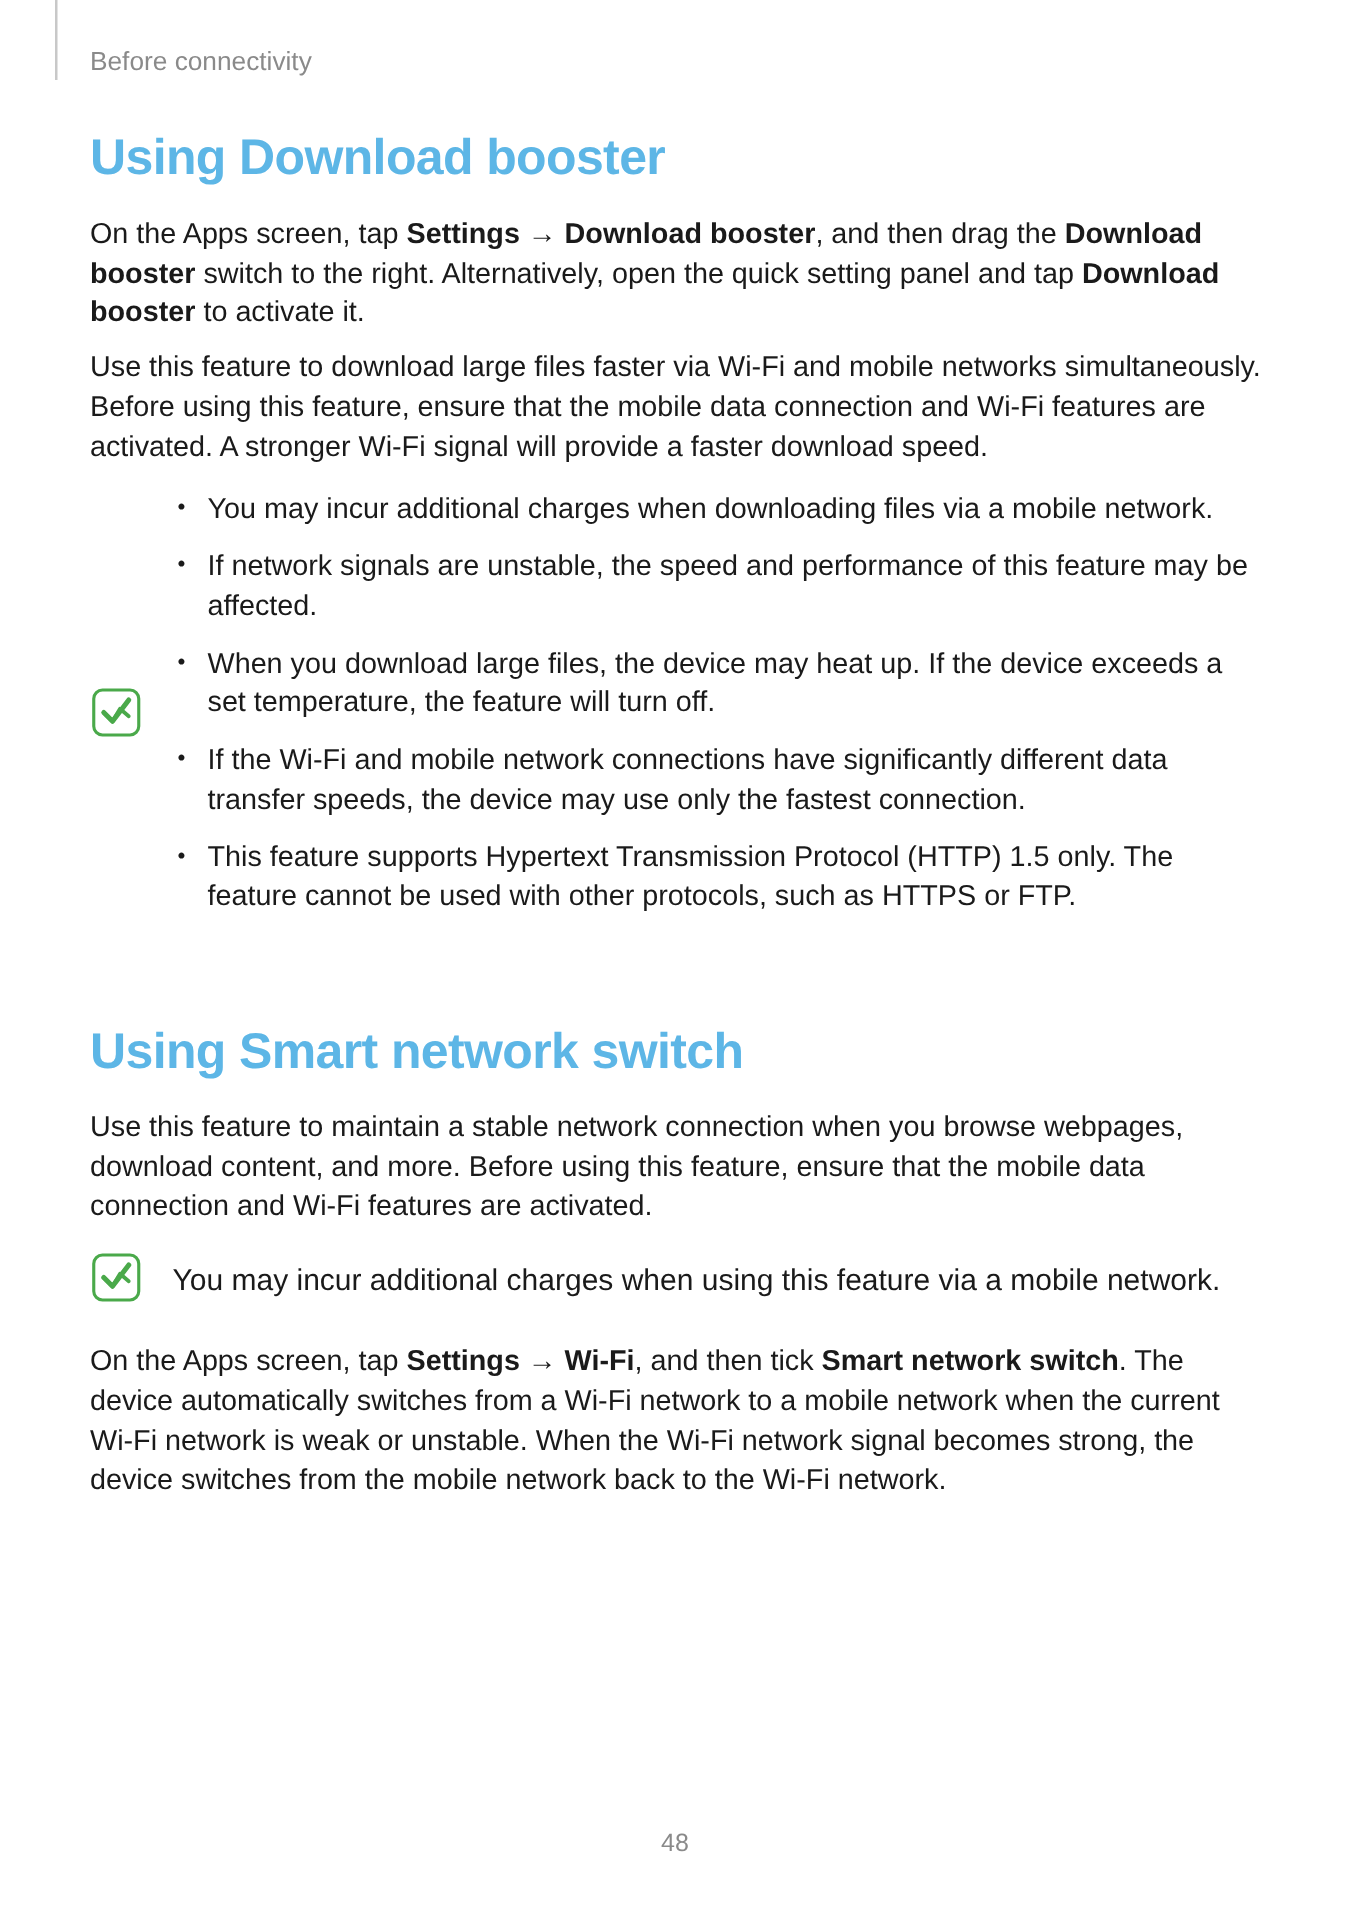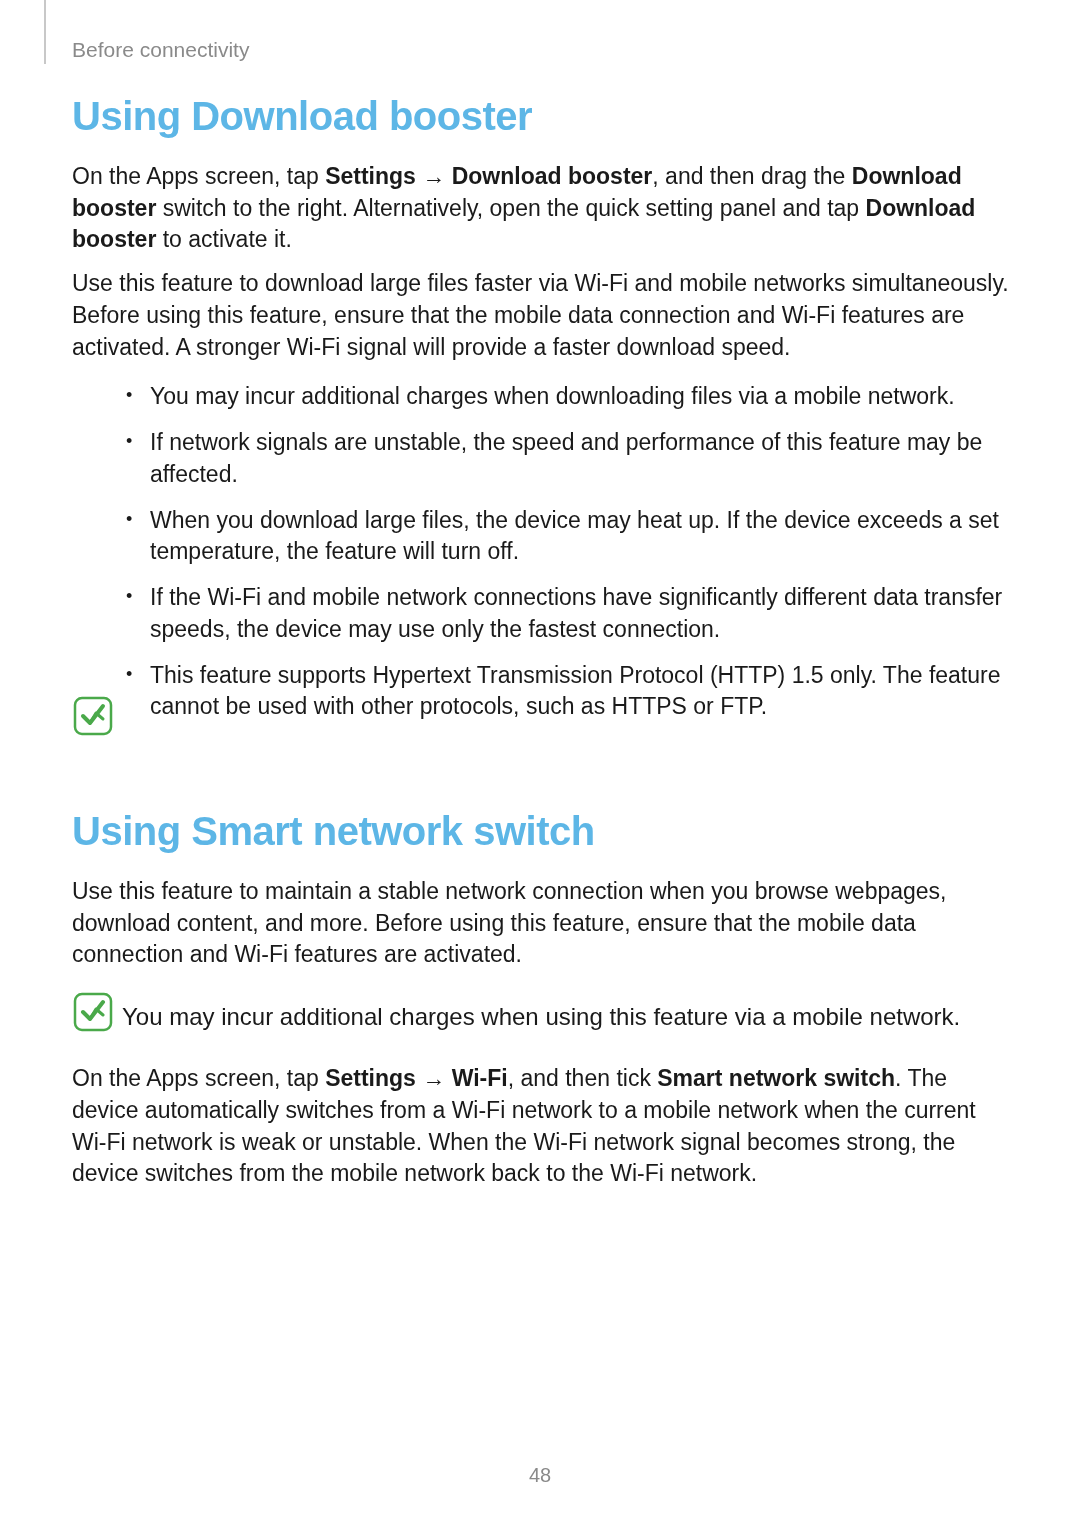--- a/index.html
+++ b/index.html
@@ -27,21 +27,21 @@
       position: absolute;
       left: 72px;
       top: 38px;
       font-size: 21px;
       color: #8a8a8a;
       font-weight: 400;
     }
     .content {
       position: absolute;
       left: 72px;
-      top: 94px;
+      top: 104px;
       width: 940px;
     }
     h2.section-title {
       font-size: 40px;
       font-weight: 700;
       color: #5db6e6;
       letter-spacing: -0.5px;
       margin-bottom: 22px;
     }
     .section2 {
@@ -55,22 +55,22 @@
       font-weight: 400;
     }
     .bold {
       font-weight: 700;
     }
     .arrow {
       font-weight: 400;
     }
     .note-block {
       display: flex;
-      align-items: flex-end;
-      gap: 8px;
+      align-items: center;
+      gap: 24px;
       margin-top: 18px;
       margin-bottom: 0;
     }
     .note-icon-wrap {
       flex: 0 0 42px;
       width: 42px;
       height: 42px;
       margin-top: 2px;
     }
     .note-icon-wrap svg {

